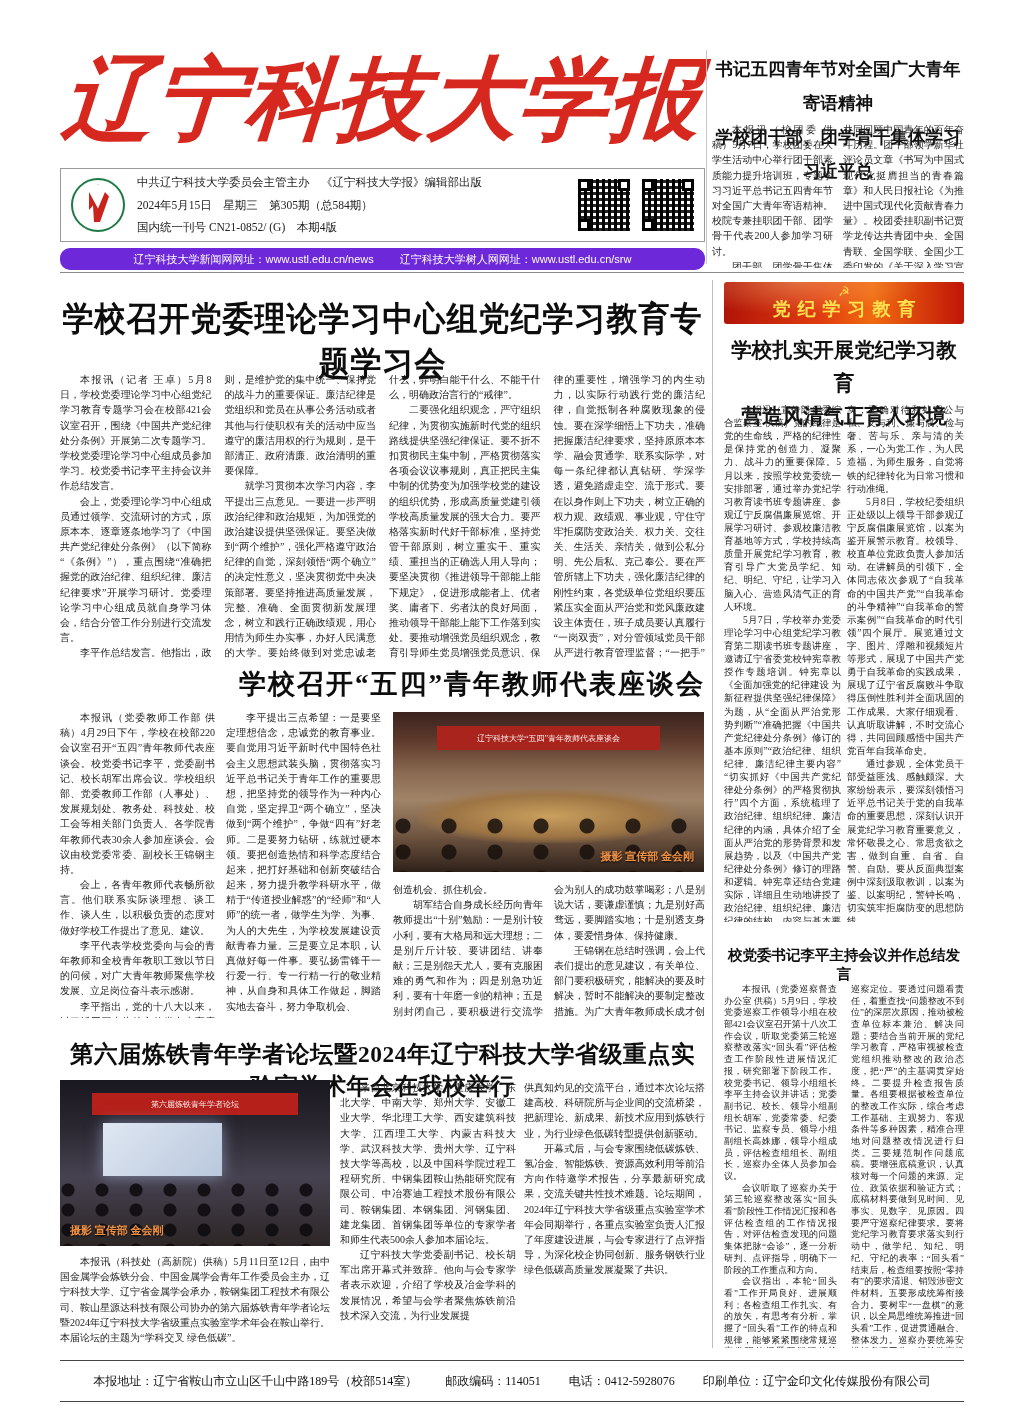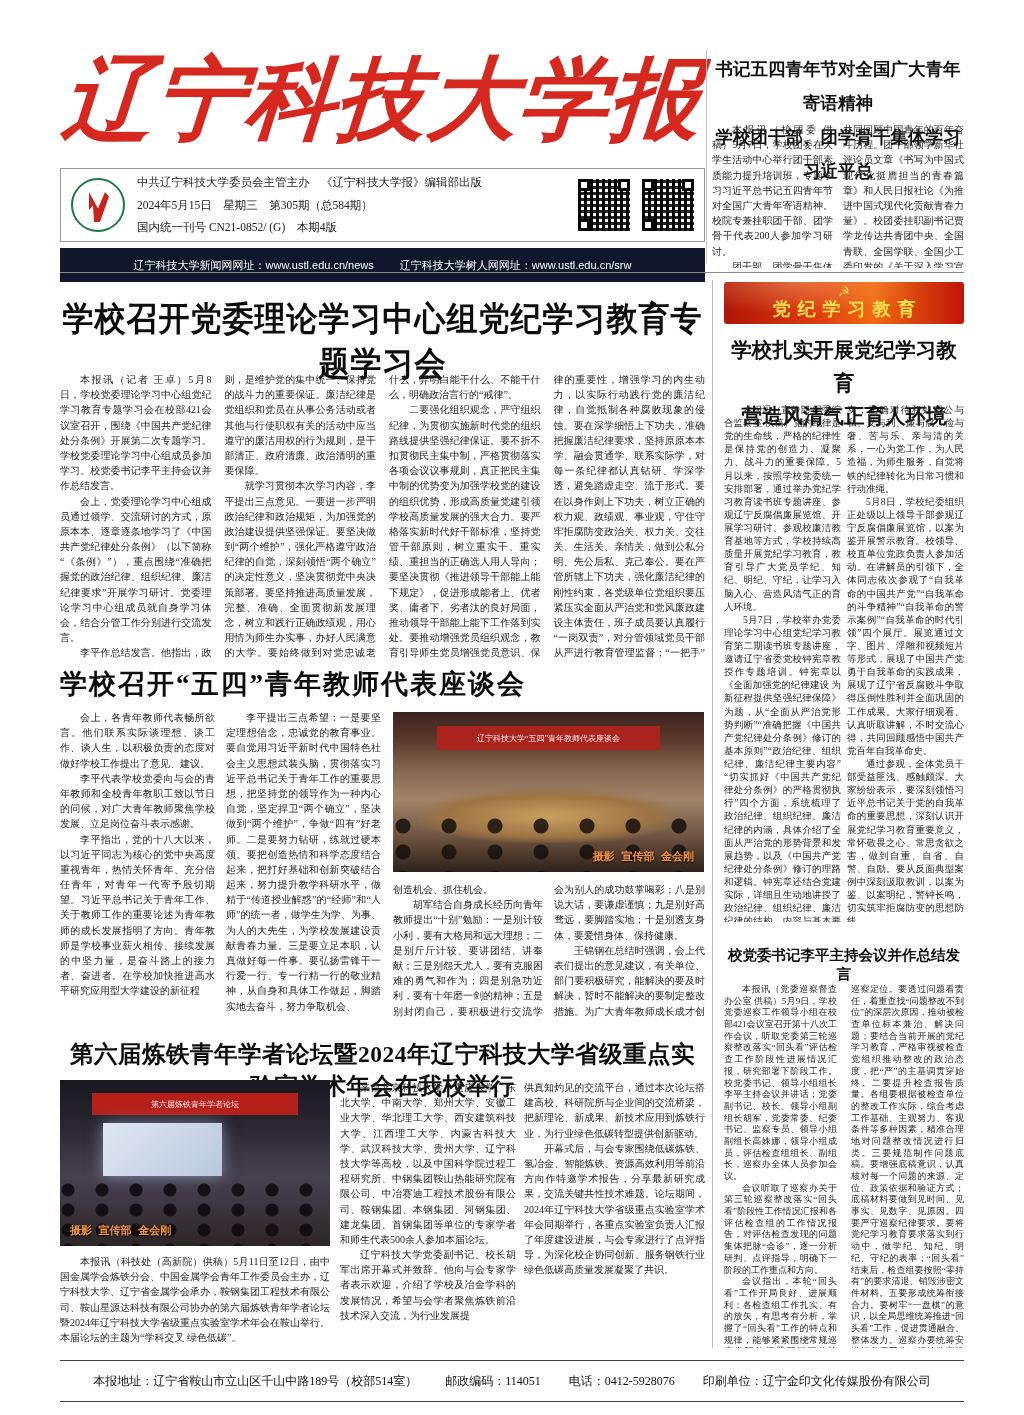--- a/index.html
+++ b/index.html
@@ -20,23 +20,23 @@
   .logo .emblem{ position:absolute; left:16px; top:12px; width:20px; height:30px; background:#c9231c;
     clip-path:polygon(0 0, 45% 55%, 80% 0, 100% 15%, 55% 100%, 25% 100%, 20% 45%, 0 60%); }
   .logo .ring-text{ position:absolute; left:0; right:0; top:2px; text-align:center; font-size:6px; color:#1d7a45; }
   .pub-lines{ flex:1; font-size:11.5px; color:#222; line-height:1.95; white-space:nowrap; }
   .qr{ width:52px; height:52px; background:
       repeating-linear-gradient(0deg,rgba(0,0,0,.85) 0 3px,transparent 3px 6px),
       repeating-linear-gradient(90deg,#000 0 3px,#fff 3px 6px);
       position:relative; flex:0 0 auto; outline:2px solid #fff; }
   .qr i{ position:absolute; width:12px; height:12px; background:#fff; border:3px solid #000; }
   .qr i:nth-child(1){ left:0; top:0; } .qr i:nth-child(2){ right:0; top:0; } .qr i:nth-child(3){ left:0; bottom:0; }
-  .green-bar{ left:60px; top:248px; width:645px; height:34px; background:#0f172a; color:#fff;
+  .green-bar{ left:60px; top:248px; width:645px; height:22px; background:#6d28d9; color:#fff;
     font-size:11px; display:flex; align-items:center; justify-content:center; gap:26px;
-    font-family:"Liberation Sans","DejaVu Sans",sans-serif; white-space:nowrap; }
+    font-family:"Liberation Sans","DejaVu Sans",sans-serif; white-space:nowrap;border-radius:10px; }
 
   
   .para{ text-indent:2em; text-align:justify; }
   .para.cont{ text-indent:0; }
   .bodytext{ font-size:10px; line-height:1.52; color:#222; overflow:hidden; }
   .cols{ display:flex; }
 
   
   .tr-headline{ left:712px; top:52px; width:252px; font-size:17.5px; font-weight:bold;
     line-height:1.95; text-align:center; color:#111; }
@@ -62,35 +62,35 @@
   .banner .emblem{ color:#ffd84a; font-size:13px; line-height:12px; }
   .banner .label{ color:#ffe24d; font-weight:bold; font-size:18px; letter-spacing:7px;
     line-height:22px; text-indent:7px; font-family:"Liberation Sans","DejaVu Sans",sans-serif; }
   .disc-headline{ left:724px; top:334px; width:240px; font-size:20.5px; font-weight:bold;
     text-align:center; line-height:1.62; color:#111; }
   .disc-body{ left:724px; top:404px; width:240px; height:518px; gap:6px; font-size:9.5px; line-height:1.38; }
   .disc-body .col, .insp-body .col{ flex:1; }
 
   
   .sem-headline{ left:60px; top:666px; width:645px; font-size:27px; font-weight:bold;
-    text-align:left; letter-spacing:2px; color:#0d0d0d; }
+    text-align:right; letter-spacing:2px; color:#0d0d0d; }
   .sem-col1{ left:60px;  top:710px; width:155px; height:308px; }
   .sem-col2{ left:226px; top:710px; width:155px; height:308px; }
   .sem-photo{ left:393px; top:712px; width:311px; height:160px; overflow:hidden;
     background: linear-gradient(180deg,#3a2420 0%, #5d3a2c 18%, #8a6a52 38%, #a08468 55%, #6e5440 78%, #2e211a 100%); }
   .sem-photo .strip{ position:absolute; left:14%; top:9%; width:72%; height:15%;
     background:#a8241c; color:#ffefef; font-size:8px; display:flex; align-items:center;
     justify-content:center; white-space:nowrap; overflow:hidden; }
   .sem-photo .table{ position:absolute; left:8%; top:48%; width:84%; height:34%;
     background:radial-gradient(ellipse at 50% 50%, #caa05e 0%, #9c7444 55%, transparent 75%); }
   .sem-photo .heads{ position:absolute; left:0; bottom:0; width:100%; height:34%;
     background-image:radial-gradient(circle at 10px 8px,#17100c 7px,transparent 8px);
     background-size:46px 26px; opacity:.85; }
   .photo-caption{ position:absolute; color:#f09043; font-size:11px; font-weight:bold;
-    text-shadow:0 1px 2px rgba(0,0,0,.8); font-family:Liberation Mono, monospace; }
+    text-shadow:0 1px 2px rgba(0,0,0,.8); font-family:Liberation Serif, serif; }
   .sem-caption{ right:10px; bottom:8px; }
   .sem-col3{ left:393px; top:882px; width:150px; height:136px; }
   .sem-col4{ left:554px; top:882px; width:151px; height:136px; }
 
   
   .insp-headline{ left:724px; top:946px; width:240px; font-size:14.5px; font-weight:bold;
     text-align:center; color:#0d0d0d; font-family:"Liberation Sans","DejaVu Sans",sans-serif; }
   .insp-body{ left:724px; top:984px; width:240px; height:364px; gap:14px; font-size:9px; line-height:1.3; }
 
   
@@ -203,20 +203,21 @@
       </div>
     <div class="col">
         <p class="para cont">实，正确对待和处理公与私、义与利、廉与腐、俭与奢、苦与乐、亲与清的关系，一心为党工作，为人民造福，为师生服务，自觉将铁的纪律转化为日常习惯和行动准绳。</p>
         <p class="para">5月8日，学校纪委组织正处级以上领导干部参观辽宁反腐倡廉展览馆，以案为鉴开展警示教育。校领导、校直单位党政负责人参加活动。在讲解员的引领下，全体同志依次参观了“自我革命的中国共产党”“自我革命的斗争精神”“自我革命的警示案例”“自我革命的时代引领”四个展厅。展览通过文字、图片、浮雕和视频短片等形式，展现了中国共产党勇于自我革命的实践成果，展现了辽宁省反腐败斗争取得压倒性胜利并全面巩固的工作成果。大家仔细观看、认真听取讲解，不时交流心得，共同回顾感悟中国共产党百年自我革命史。</p>
         <p class="para">通过参观，全体党员干部受益匪浅、感触颇深。大家纷纷表示，要深刻领悟习近平总书记关于党的自我革命的重要思想，深刻认识开展党纪学习教育重要意义，常怀敬畏之心、常思贪欲之害，做到自重、自省、自警、自励。要从反面典型案例中深刻汲取教训，以案为鉴、以案明纪，警钟长鸣，切实筑牢拒腐防变的思想防线。</p>
       </div>
   </div>
 
   <div class="abs sem-headline">学校召开“五四”青年教师代表座谈会</div>
   <div class="abs sem-col1 bodytext">
+      <p class="para">本报讯（党委教师工作部 供稿）4月29日下午，学校在校部220会议室召开“五四”青年教师代表座谈会。校党委书记李平，党委副书记、校长胡军出席会议。学校组织部、党委教师工作部（人事处）、发展规划处、教务处、科技处、校工会等相关部门负责人、各学院青年教师代表30余人参加座谈会。会议由校党委常委、副校长王锦钢主持。</p>
       <p class="para">会上，各青年教师代表畅所欲言。他们联系实际谈理想、谈工作、谈人生，以积极负责的态度对做好学校工作提出了意见、建议。</p>
       <p class="para">李平代表学校党委向与会的青年教师和全校青年教职工致以节日的问候，对广大青年教师聚焦学校发展、立足岗位奋斗表示感谢。</p>
       <p class="para">李平指出，党的十八大以来，以习近平同志为核心的党中央高度重视青年，热情关怀青年、充分信任青年，对青年一代寄予殷切期望。习近平总书记关于青年工作、关于教师工作的重要论述为青年教师的成长发展指明了方向。青年教师是学校事业薪火相传、接续发展的中坚力量，是奋斗路上的接力者、奋进者。在学校加快推进高水平研究应用型大学建设的新征程</p>
     </div>
   <div class="abs sem-col2 bodytext">
       <p class="para">李平提出三点希望：一是要坚定理想信念，忠诚党的教育事业。要自觉用习近平新时代中国特色社会主义思想武装头脑，贯彻落实习近平总书记关于青年工作的重要思想，把坚持党的领导作为一种内心自觉，坚定捍卫“两个确立”，坚决做到“两个维护”，争做“四有”好老师。二是要努力钻研，练就过硬本领。要把创造热情和科学态度结合起来，把打好基础和创新突破结合起来，努力提升教学科研水平，做精于“传道授业解惑”的“经师”和“人师”的统一者，做学生为学、为事、为人的大先生，为学校发展建设贡献青春力量。三是要立足本职，认真做好每一件事。要弘扬雷锋干一行爱一行、专一行精一行的敬业精神，从自身和具体工作做起，脚踏实地去奋斗，努力争取机会、</p>
     </div>
   <div class="abs sem-photo">
     <div class="strip">辽宁科技大学“五四”青年教师代表座谈会</div>
     <div class="table"></div>

